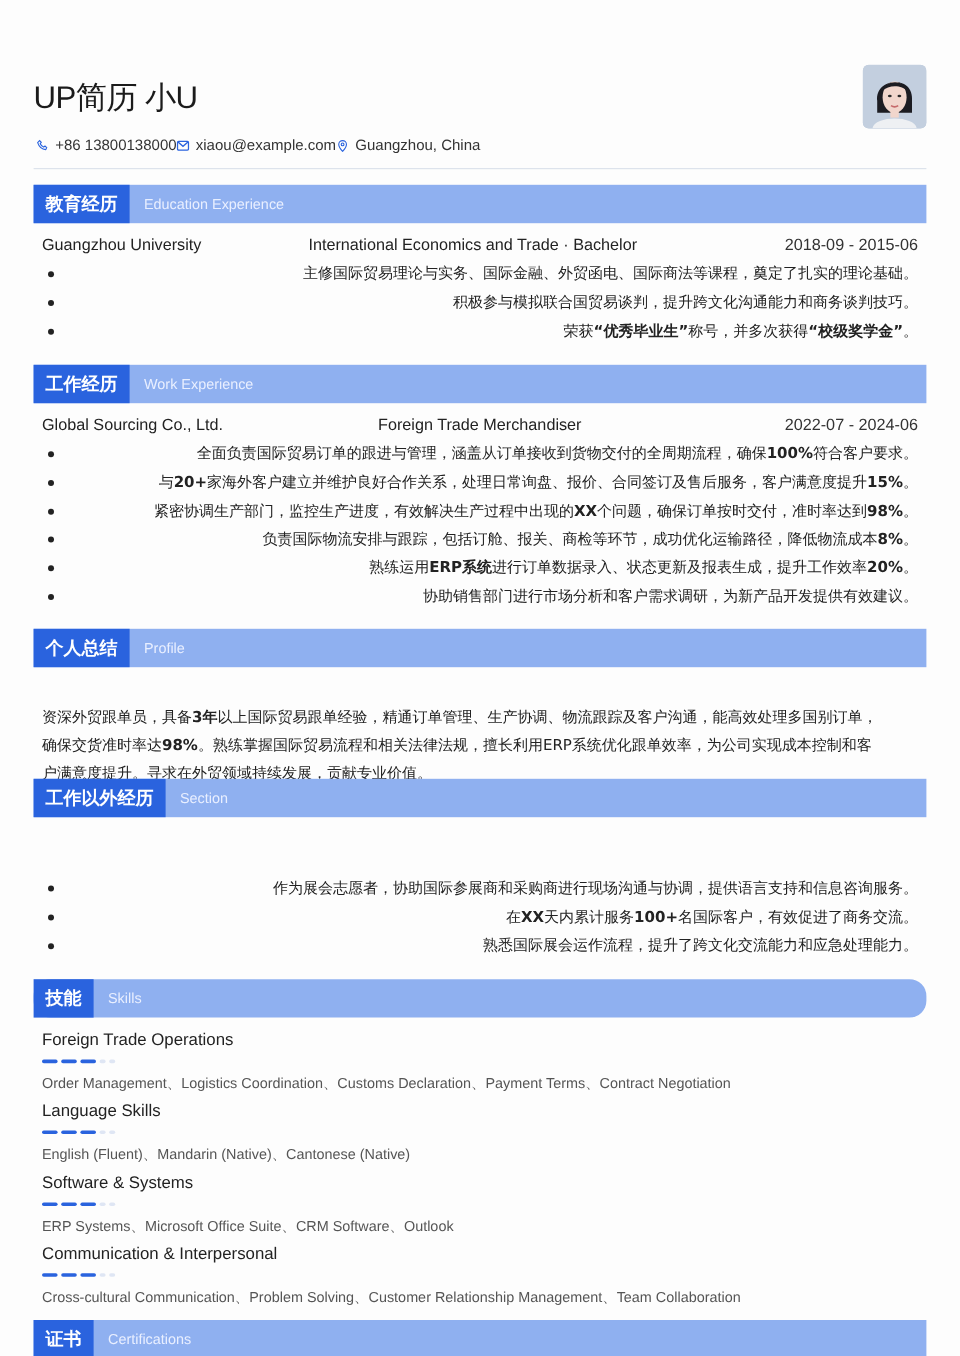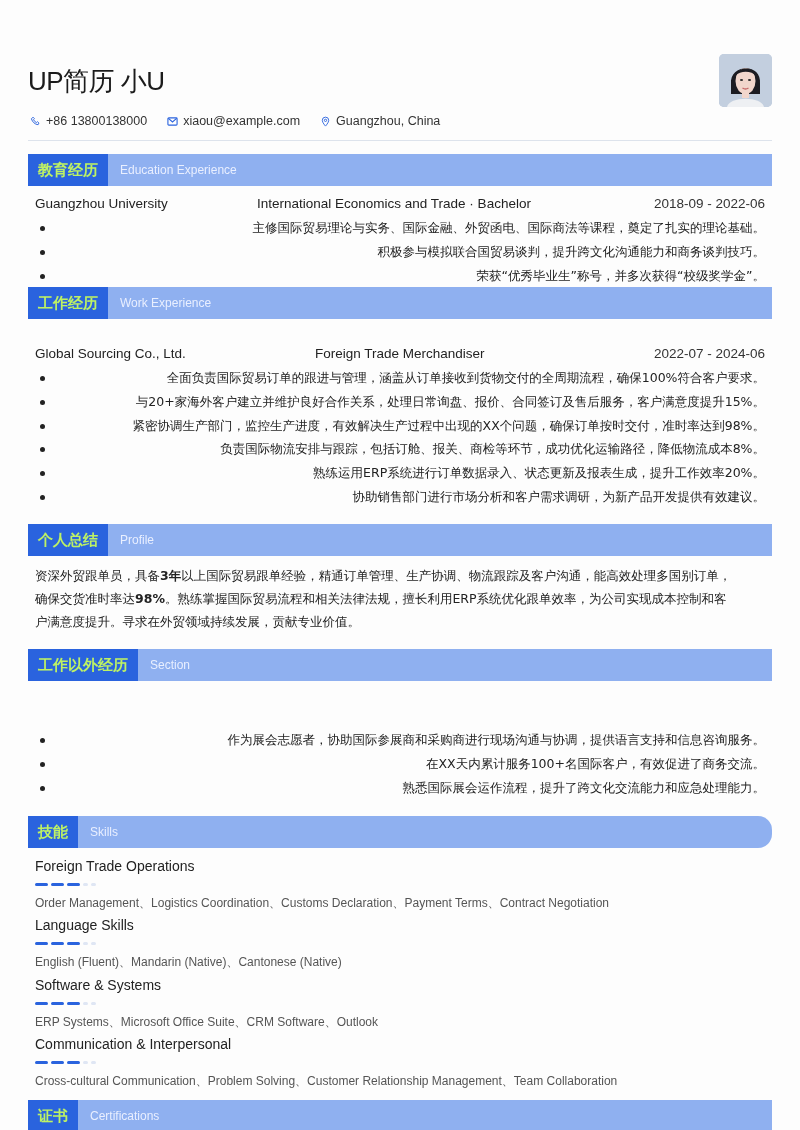--- a/index.html
+++ b/index.html
@@ -2,39 +2,39 @@
 <html><head>
 <meta charset="utf-8">
 <style>
   * { box-sizing: border-box; margin: 0; padding: 0; }
   html, body { width: 800px; height: 1130px; overflow: hidden; background: #fdfdfd; }
   body { font-family: "DejaVu Sans", "Liberation Sans", sans-serif; color: #222; position: relative; }
   .page { position: absolute; left: 0; top: 0; width: 800px; height: 1130px; background: #fdfdfd; }
 
   .header { position: absolute; left: 28px; top: 54px; width: 744px; height: 88px; }
   .name { position: absolute; left: 0; top: 10px; font-size: 26px; font-weight: 500; color: #1b1b1b; letter-spacing: -0.5px; font-family: "Liberation Sans", sans-serif; }
-  .contacts { position: absolute; left: 2px; top: 60px; display: flex; gap: 20px; font-size: 12.5px; color: #333; font-family: "Liberation Sans", sans-serif; }
+  .contacts { position: absolute; left: 2px; top: 60px; display: flex; font-size: 12.5px; color: #333; font-family: "Liberation Sans", sans-serif; }
   .contact { display: flex; align-items: center; gap: 5px; }
   .contact svg { width: 11px; height: 11px; }
   .photo { position: absolute; right: 0; top: 0; width: 53px; height: 53px; border-radius: 5px; overflow: hidden; background: linear-gradient(180deg,#c7d2e0 0%,#b5c3d6 100%); }
   .header-rule { position: absolute; left: 0; top: 86px; width: 744px; height: 1px; background: #dde3ec; }
 
   .section-bar { position: absolute; left: 28px; width: 744px; height: 32px; background: #8fb0f0; display: flex; align-items: stretch; }
-  .section-bar .zh { background: #2a63de; color: #bef264; font-size: 15px; font-weight: bold; padding: 0 10px; display: flex; align-items: center; }
+  .section-bar .zh { background: #2a63de; color: #ffffff; font-size: 15px; font-weight: bold; padding: 0 10px; display: flex; align-items: center; }
   .section-bar .en { color: #e9efff; font-size: 12px; padding-left: 12px; display: flex; align-items: center; font-family: "Liberation Sans", sans-serif; }
 
   .entry-head { position: absolute; left: 35px; width: 730px; height: 18px; font-size: 13.5px; color: #222; font-family: "Liberation Sans", sans-serif; }
   .entry-head .org { position: absolute; left: 0; top: 0; }
   .entry-head .role { position: absolute; top: 0; }
   .entry-head .date { position: absolute; right: 0; top: 0; color: #333; }
 
   .bullets { position: absolute; left: 35px; width: 730px; list-style: none; text-align: right; }
   .bullets li { position: relative; padding-left: 26px; font-size: 12.5px; line-height: 23.8px; color: #222; height: 23.8px; white-space: nowrap; }
   .bullets li::before { content: ""; position: absolute; left: 5px; top: 10px; width: 5px; height: 5px; border-radius: 50%; background: #222; }
-  .bullets b { font-weight: normal; }
+  .bullets b { font-weight: bold; }
 
   .paragraph { position: absolute; left: 35px; width: 730px; font-size: 12.5px; line-height: 23px; color: #222; }
 
   .skill { position: absolute; left: 35px; width: 730px; }
   .skill .title { font-size: 14px; color: #222; font-family: "Liberation Sans", sans-serif; height: 18px; }
   .skill .dots { display: flex; gap: 3px; margin-top: 6px; height: 4px; align-items: center; }
   .skill .dots span { display: inline-block; height: 3px; border-radius: 2px; }
   .skill .dots .on { width: 13px; background: #2a63de; }
   .skill .dots .off { width: 5px; background: #dfe6f4; }
   .skill .desc { font-size: 12px; color: #555; margin-top: 9px; font-family: "Liberation Sans", sans-serif; }
@@ -84,29 +84,29 @@
     <div class="header-rule"></div>
   </div>
 
   <div class="section-bar" style="top:154px;">
     <span class="zh">教育经历</span>
     <span class="en">Education Experience</span>
   </div>
   <div class="entry-head" style="top:196px;">
     <span class="org">Guangzhou University</span>
     <span class="role" style="left:222px;">International Economics and Trade · Bachelor</span>
-    <span class="date">2018-09 - 2022-06</span>
+    <span class="date">2018-09 - 2015-06</span>
   </div>
   <ul class="bullets" style="top:216px;">
     <li><span>主修国际贸易理论与实务、国际金融、外贸函电、国际商法等课程，奠定了扎实的理论基础。</span></li>
     <li><span>积极参与模拟联合国贸易谈判，提升跨文化沟通能力和商务谈判技巧。</span></li>
     <li><span>荣获</span><b>“优秀毕业生”</b><span>称号，并多次获得</span><b>“校级奖学金”</b><span>。</span></li>
   </ul>
 
-  <div class="section-bar" style="top:287px;">
+  <div class="section-bar" style="top:304px;">
     <span class="zh">工作经历</span>
     <span class="en">Work Experience</span>
   </div>
   <div class="entry-head" style="top:346px;">
     <span class="org">Global Sourcing Co., Ltd.</span>
     <span class="role" style="left:280px;">Foreign Trade Merchandiser</span>
     <span class="date">2022-07 - 2024-06</span>
   </div>
   <ul class="bullets" style="top:366px;">
     <li><span>全面负责国际贸易订单的跟进与管理，涵盖从订单接收到货物交付的全周期流程，确保</span><b>100%</b><span>符合客户要求。</span></li>
@@ -114,21 +114,21 @@
     <li><span>紧密协调生产部门，监控生产进度，有效解决生产过程中出现的</span><b>XX</b><span>个问题，确保订单按时交付，准时率达到</span><b>98%</b><span>。</span></li>
     <li><span>负责国际物流安排与跟踪，包括订舱、报关、商检等环节，成功优化运输路径，降低物流成本</span><b>8%</b><span>。</span></li>
     <li><span>熟练运用</span><b>ERP系统</b><span>进行订单数据录入、状态更新及报表生成，提升工作效率</span><b>20%</b><span>。</span></li>
     <li><span>协助销售部门进行市场分析和客户需求调研，为新产品开发提供有效建议。</span></li>
   </ul>
 
   <div class="section-bar" style="top:524px;">
     <span class="zh">个人总结</span>
     <span class="en">Profile</span>
   </div>
-  <div class="paragraph" style="top:564px;">
+  <div class="paragraph" style="top:586px;">
     <div><span>资深外贸跟单员，具备</span><b>3年</b><span>以上国际贸易跟单经验，精通订单管理、生产协调、物流跟踪及客户沟通，能高效处理多国别订单，</span></div>
     <div><span>确保交货准时率达</span><b>98%</b><span>。熟练掌握国际贸易流程和相关法律法规，擅长利用ERP系统优化跟单效率，为公司实现成本控制和客</span></div>
     <div><span>户满意度提升。寻求在外贸领域持续发展，贡献专业价值。</span></div>
   </div>
 
   <div class="section-bar" style="top:649px;">
     <span class="zh">工作以外经历</span>
     <span class="en">Section</span>
   </div>
   <ul class="bullets" style="top:728px;">

